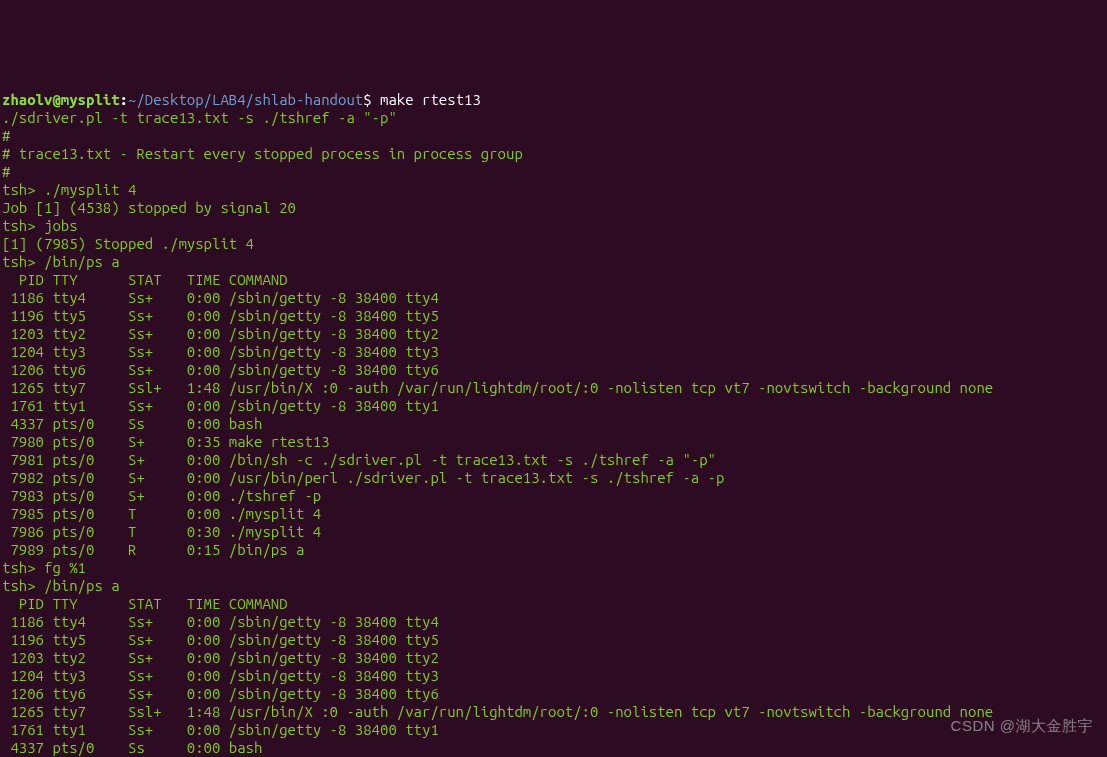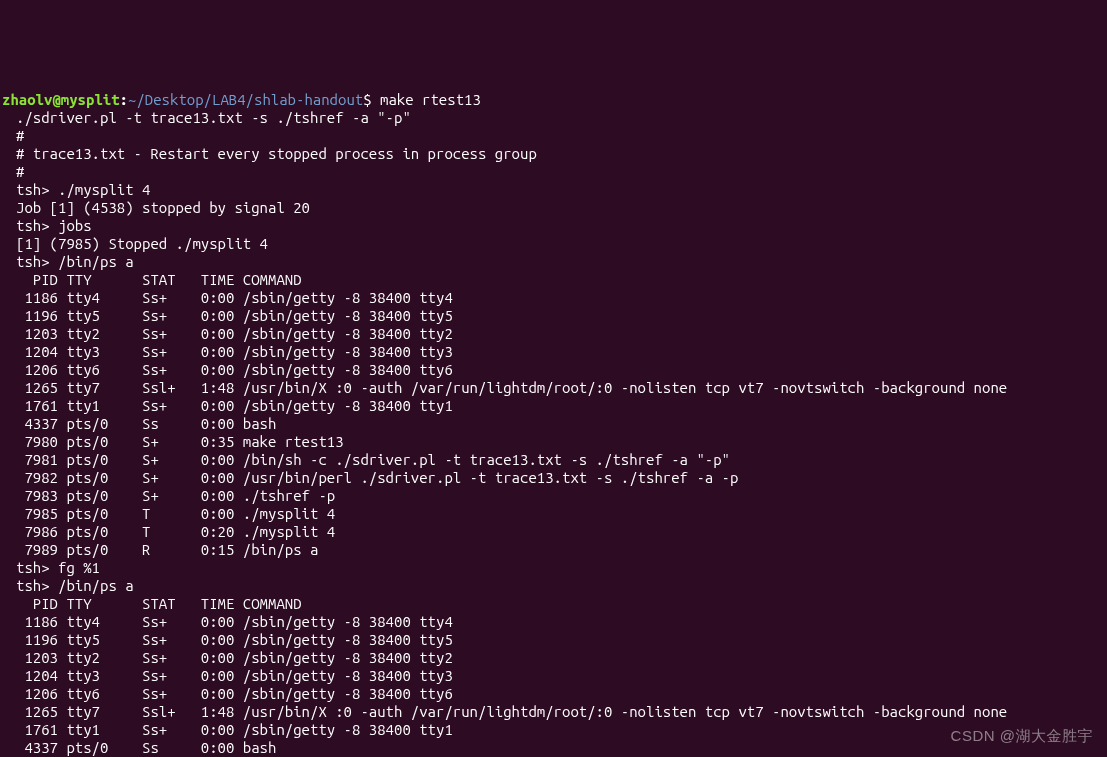--- a/index.html
+++ b/index.html
@@ -16,25 +16,25 @@
     white-space: pre;
   }
   .term {
     padding: 1px 2px;
   }
   .prompt-user { color: #8ae234; font-weight: bold; }
   .prompt-colon { color: #ffffff; font-weight: bold; }
   .prompt-path { color: #729fcf; font-weight: normal; }
   .prompt-dollar { color: #ffffff; }
   .cmd { color: #ffffff; }
-  .out { color: #ffffff; margin-left: 14px; }
+  .out { color: #84cc16; }
   .watermark {
     position: absolute;
     right: 14px;
-    bottom: 12px;
+    bottom: 22px;
     color: rgba(220,220,220,0.55);
     font-family: sans-serif;
     font-size: 15px;
     letter-spacing: 0.5px;
   }
 </style>
 </head>
 <body>
 
 
@@ -57,21 +57,21 @@
 <span class="out"> 1204 tty3     Ss+    0:00 /sbin/getty -8 38400 tty3</span>
 <span class="out"> 1206 tty6     Ss+    0:00 /sbin/getty -8 38400 tty6</span>
 <span class="out"> 1265 tty7     Ssl+   1:48 /usr/bin/X :0 -auth /var/run/lightdm/root/:0 -nolisten tcp vt7 -novtswitch -background none</span>
 <span class="out"> 1761 tty1     Ss+    0:00 /sbin/getty -8 38400 tty1</span>
 <span class="out"> 4337 pts/0    Ss     0:00 bash</span>
 <span class="out"> 7980 pts/0    S+     0:35 make rtest13</span>
 <span class="out"> 7981 pts/0    S+     0:00 /bin/sh -c ./sdriver.pl -t trace13.txt -s ./tshref -a "-p"</span>
 <span class="out"> 7982 pts/0    S+     0:00 /usr/bin/perl ./sdriver.pl -t trace13.txt -s ./tshref -a -p</span>
 <span class="out"> 7983 pts/0    S+     0:00 ./tshref -p</span>
 <span class="out"> 7985 pts/0    T      0:00 ./mysplit 4</span>
-<span class="out"> 7986 pts/0    T      0:20 ./mysplit 4</span>
+<span class="out"> 7986 pts/0    T      0:30 ./mysplit 4</span>
 <span class="out"> 7989 pts/0    R      0:15 /bin/ps a</span>
 <span class="out">tsh&gt; fg %1</span>
 <span class="out">tsh&gt; /bin/ps a</span>
 <span class="out">  PID TTY      STAT   TIME COMMAND</span>
 <span class="out"> 1186 tty4     Ss+    0:00 /sbin/getty -8 38400 tty4</span>
 <span class="out"> 1196 tty5     Ss+    0:00 /sbin/getty -8 38400 tty5</span>
 <span class="out"> 1203 tty2     Ss+    0:00 /sbin/getty -8 38400 tty2</span>
 <span class="out"> 1204 tty3     Ss+    0:00 /sbin/getty -8 38400 tty3</span>
 <span class="out"> 1206 tty6     Ss+    0:00 /sbin/getty -8 38400 tty6</span>
 <span class="out"> 1265 tty7     Ssl+   1:48 /usr/bin/X :0 -auth /var/run/lightdm/root/:0 -nolisten tcp vt7 -novtswitch -background none</span>

